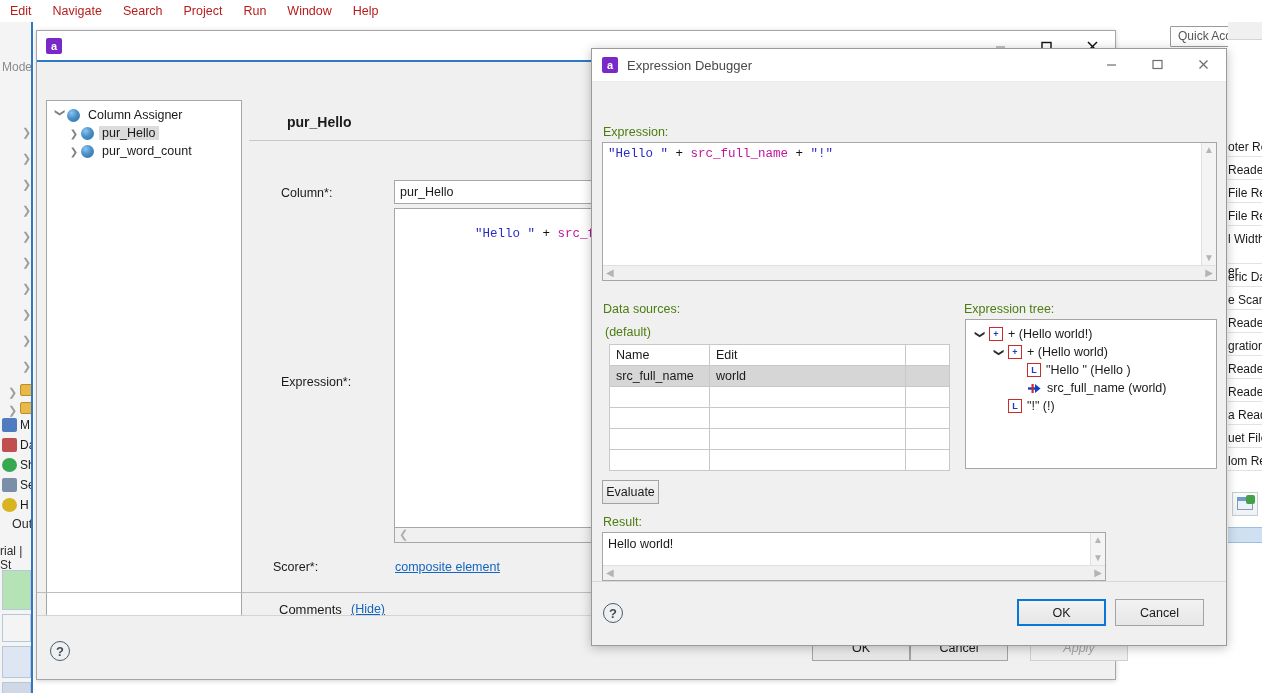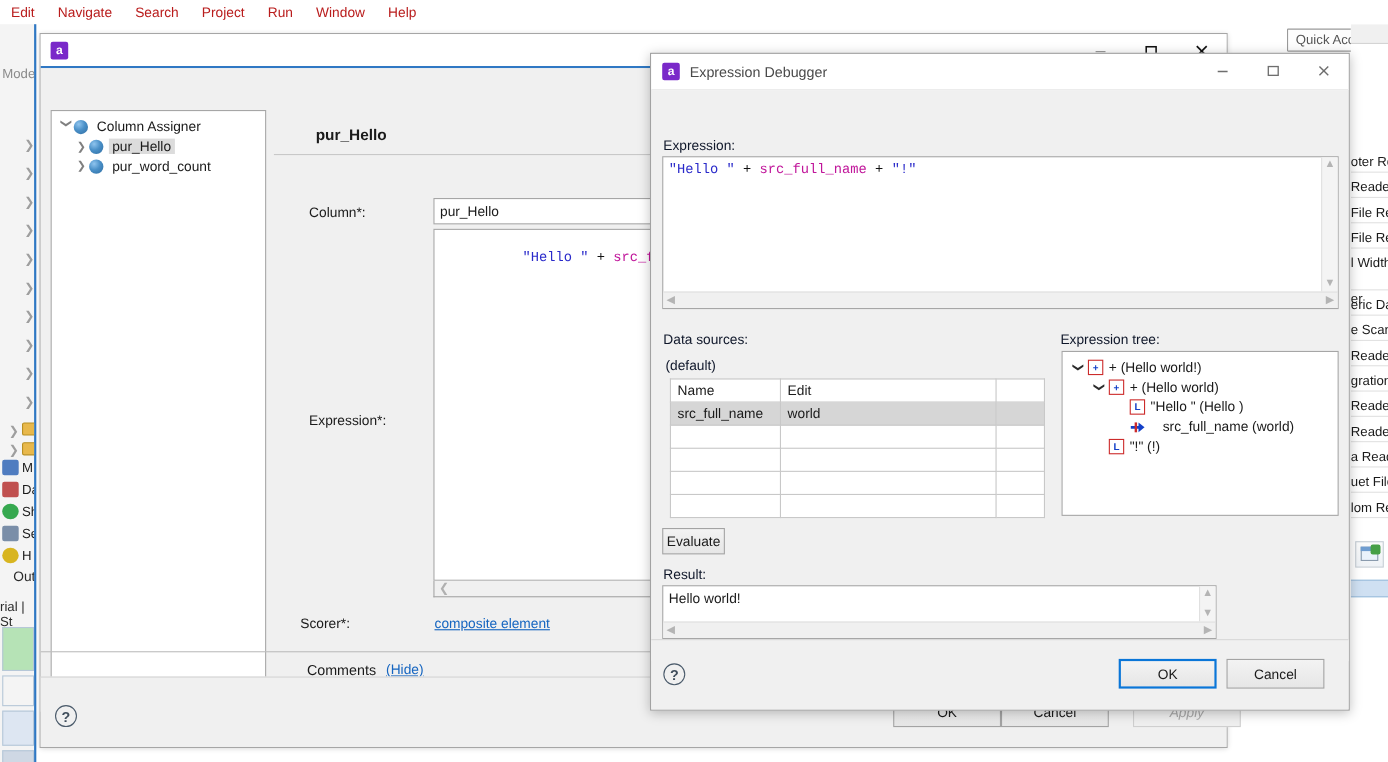--- a/index.html
+++ b/index.html
@@ -179,21 +179,21 @@
     background: #f0f0f0; border: 1px solid #9a9a9a;
     box-shadow: 0 2px 10px rgba(0,0,0,.25);
   }
   .dbg-title {
     position: relative; height: 33px; background: #ffffff;
     display: flex; align-items: center; padding-left: 10px; gap: 9px;
     border-bottom: 1px solid #eaeaea;
   }
   .dbg-title .t { font-size: 13px; color: #4a4a4a; }
   .dbg-body { position: relative; height: 519px; background: #f0f0f0; }
-  .lbl { position: absolute; font-size: 12.5px; color: #0f172a; }
+  .lbl { position: absolute; font-size: 12.5px; color: #4d7c0f; }
   .scrollpane {
     position: absolute; background: #ffffff; border: 1px solid #a6a6a6;
   }
   .vscroll {
     position: absolute; right: 0; top: 0; width: 15px; bottom: 0;
     background: #f4f4f4; border-left: 1px solid #e0e0e0;
     display: flex; flex-direction: column; justify-content: space-between;
     align-items: center; padding: 2px 0;
   }
   .hscroll {
@@ -526,21 +526,21 @@
             <span class="t2tw" style="display: inline-block; transform: rotate(90deg);">❯</span>
             <span class="icon-box">+</span>
             <span>+ (Hello world)</span>
           </div>
 
           <div class="t2row" style="padding-left:55px;">
             <span class="icon-box">L</span>
             <span>"Hello " (Hello )</span>
           </div>
 
-          <div class="t2row" style="padding-left:55px;gap:10px;">
+          <div class="t2row" style="padding-left:55px;">
             <span class="icon-arrow">
               <svg width="15" height="13" viewBox="0 0 15 13">
                 <path d="M1 6.5 H9" stroke="#1340c8" stroke-width="2.4" fill="none"></path>
                 <path d="M8 2 L13.5 6.5 L8 11 Z" fill="#1340c8"></path>
                 <rect x="4.5" y="2" width="2.2" height="9" fill="#cc2b2b"></rect>
               </svg>
             </span>
             <span>src_full_name (world)</span>
           </div>
 

